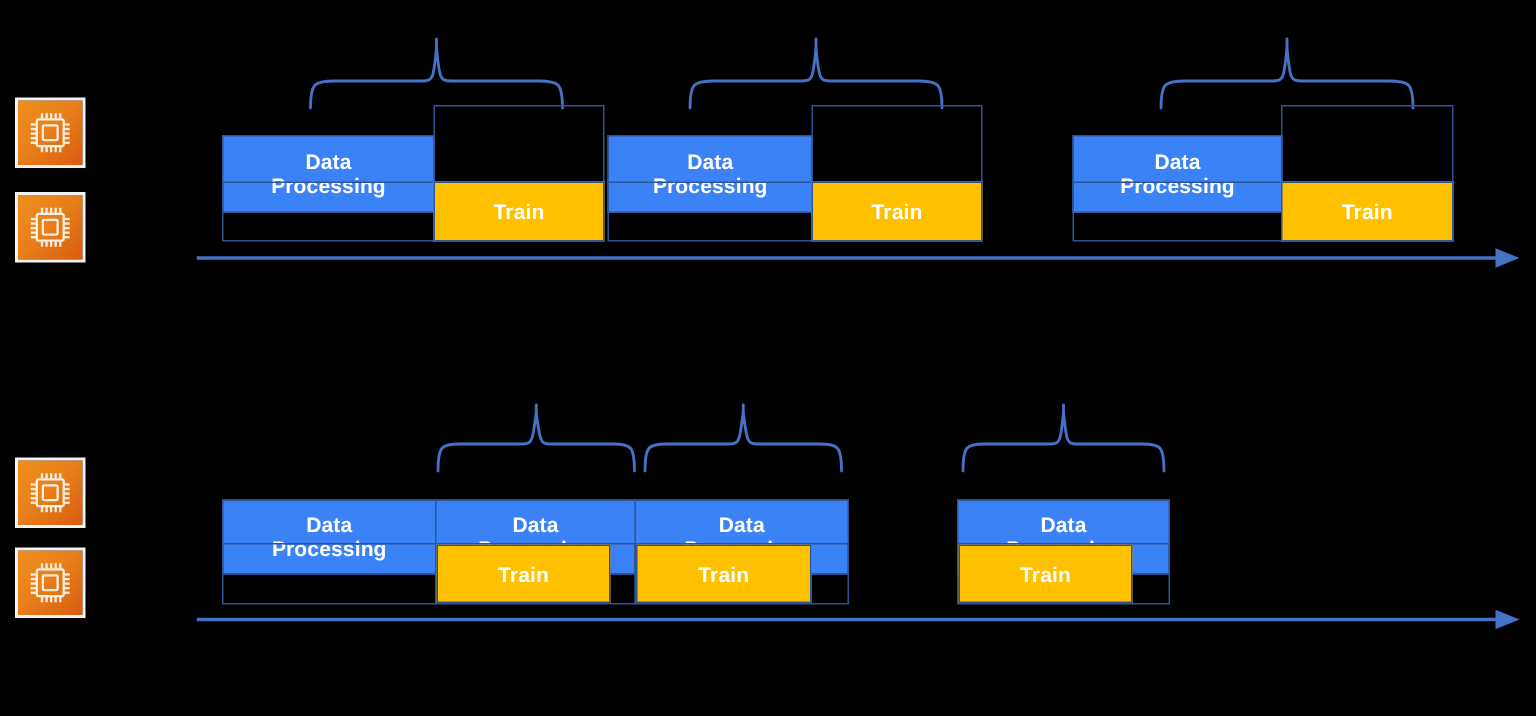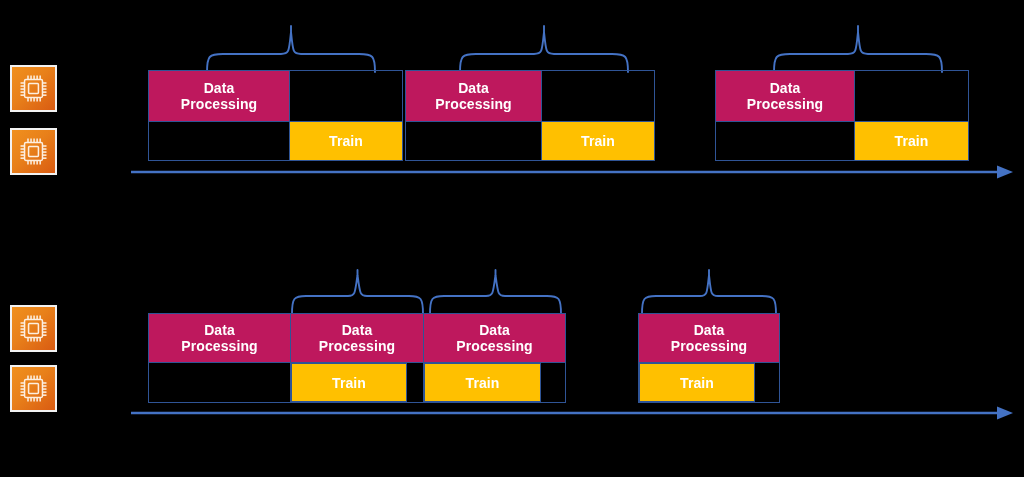--- a/index.html
+++ b/index.html
@@ -10,21 +10,21 @@
 
   
   .cpu-icon{position:absolute;width:47px;height:47px;
             background:linear-gradient(135deg,#F0901E 0%,#E8801A 45%,#D95B12 100%);
             border:2px solid #F2F2F2;box-sizing:border-box;}
   .cpu-icon svg{position:absolute;left:0;top:0;width:100%;height:100%;}
 
   
   .cell{position:absolute;box-sizing:border-box;
         border:1.6px solid #2F5496;background:transparent;}
-  .cell.blue{background:#be185d;}
+  .cell.blue{background:#3b82f6;margin-top:20px;}
   .cell.yellow{background:#FFC000;border:1.6px solid #2F5496;}
   .cell .lbl{position:absolute;left:0;right:0;top:50%;
              transform:translateY(-50%);text-align:center;
              color:#FFFFFF;font-size:14px;font-weight:bold;line-height:1.15;
              letter-spacing:.1px;pointer-events:none;}
 
   
   .brace{position:absolute;}
   .brace svg{display:block;overflow:visible;}
 

